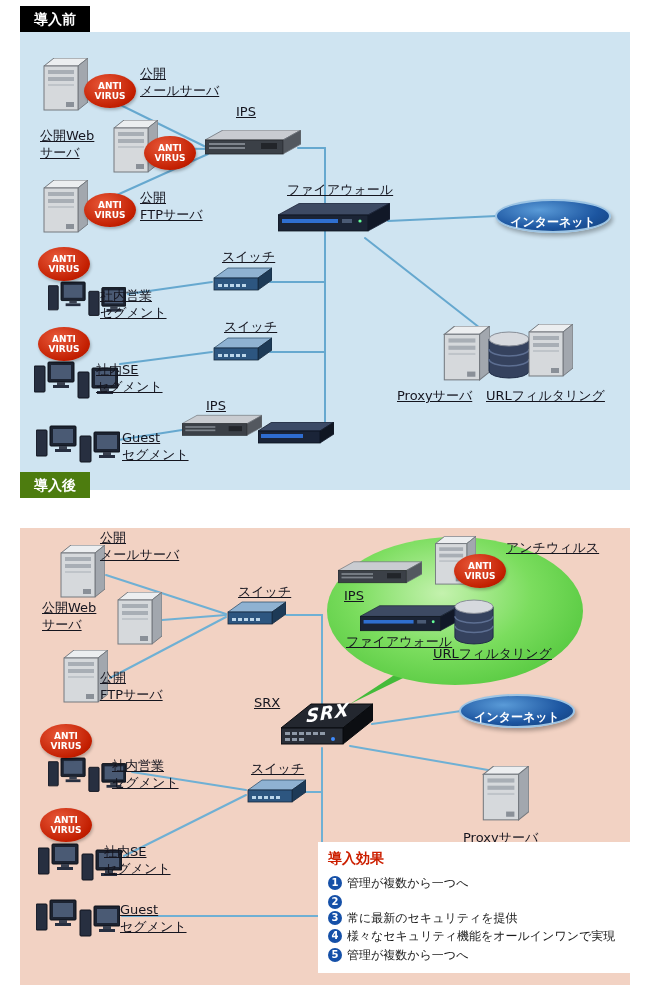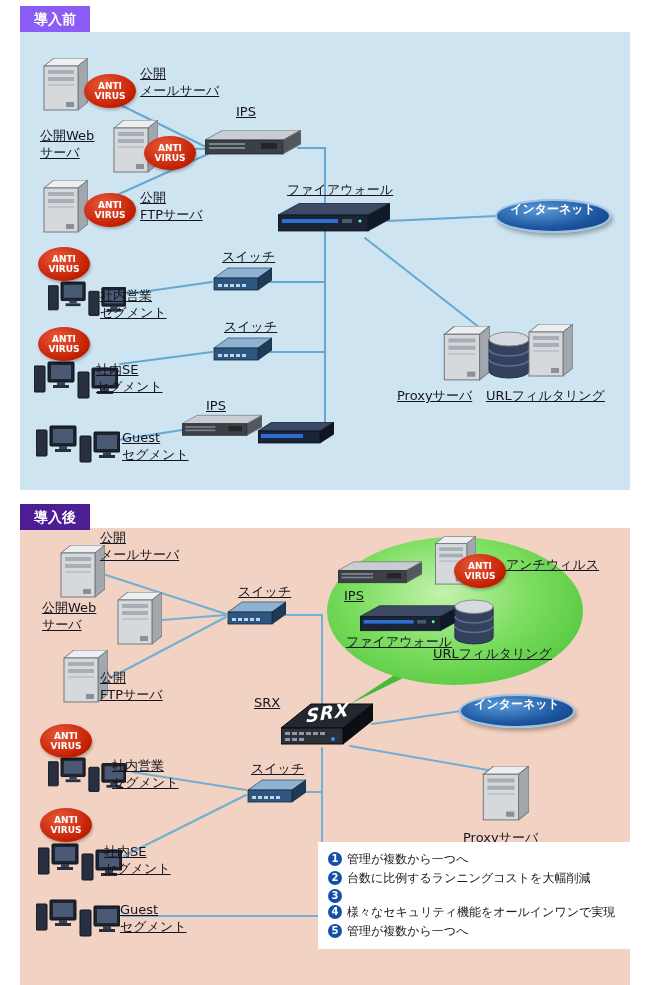--- a/index.html
+++ b/index.html
@@ -1,33 +1,33 @@
 <!DOCTYPE html>
 <html><head>
 <meta charset="utf-8">
 <style>
   html,body{margin:0;padding:0;}
   .page{position:relative;width:650px;height:985px;background:#ffffff;font-family:"DejaVu Sans","Liberation Sans",sans-serif;overflow:hidden;}
   .badge{position:absolute;color:#fff;font-weight:bold;font-size:14px;line-height:26px;height:26px;padding:0 14px;z-index:6;}
-  .badge-before{left:20px;top:6px;background:#8b5cf6;}
-  .badge-after{left:20px;top:504px;background:#4c1d95;}
+  .badge-before{left:20px;top:6px;background:#000000;}
+  .badge-after{left:20px;top:472px;background:#4d7c0f;}
   .panel{position:absolute;left:20px;width:610px;}
   .panel-before{top:32px;height:458px;background:#cfe4f1;}
   .panel-after{top:528px;height:457px;background:#f2d2c3;}
   .lines{position:absolute;left:0;top:0;z-index:1;}
   .node{position:absolute;z-index:2;overflow:visible;}
   .label{position:absolute;font-size:13px;color:#15151f;white-space:pre-line;line-height:1.3;z-index:3;text-decoration:underline;}
   .av{position:absolute;z-index:4;width:52px;height:34px;border-radius:50%;
       background:radial-gradient(ellipse at 38% 32%, #e8593a 0%, #c21e00 70%, #951400 100%);
       color:#fff;font-weight:bold;font-size:9px;line-height:1.15;display:flex;align-items:center;justify-content:center;
       text-align:center;white-space:pre-line;box-shadow:1px 2px 3px rgba(0,0,0,0.25);}
   .internet{position:absolute;z-index:3;width:116px;height:34px;border-radius:50%;box-sizing:border-box;
       background:radial-gradient(ellipse at 38% 30%, #5a9bd8 0%, #1c55a0 60%, #123c74 100%);
       border:2px solid #9cc4e4;color:#fff;font-size:12px;font-weight:bold;
-      display:flex;align-items:flex-start;justify-content:center;box-shadow:2px 3px 4px rgba(0,0,0,0.3);}
+      display:flex;align-items:flex-end;justify-content:center;box-shadow:2px 3px 4px rgba(0,0,0,0.3);}
   .bubble{position:absolute;z-index:1;width:256px;height:148px;border-radius:50%;
       background:radial-gradient(ellipse at 45% 38%, #c4f2ae 0%, #7bdd5e 45%, #41bd2f 100%);}
   .srx{width:92px;height:52px;}
   .srx-big{position:absolute;left:8px;top:4px;width:78px;text-align:center;font-style:italic;font-weight:bold;
       font-size:18px;color:#ffffff;transform:rotate(-9deg) skewX(-10deg);letter-spacing:1px;}
   .effects{position:absolute;z-index:5;background:#ffffff;width:312px;box-sizing:border-box;padding:8px 10px 9px 10px;}
   .effects-title{color:#cc1f00;font-weight:bold;font-size:14px;margin-bottom:6px;}
   .effect-item{display:flex;align-items:flex-start;gap:5px;font-size:12px;color:#1a1a1a;line-height:1.55;}
   .num{flex:0 0 auto;width:14px;height:14px;border-radius:50%;background:#1550a8;color:#fff;font-size:10px;
       font-weight:bold;display:flex;align-items:center;justify-content:center;margin-top:2px;}
@@ -278,21 +278,21 @@
     <svg class="node" style="left:318px;top:33px" width="84" height="26">
         <use href="#sym-ips"></use>
       </svg>
     <div class="label" style="left:324px;top:60px">IPS</div>
 
     <svg class="node" style="left:410px;top:8px" width="46" height="52">
         <use href="#sym-server"></use>
       </svg>
     <div class="av" style="left:434px;top:26px"><span>ANTI
 VIRUS</span></div>
-    <div class="label" style="left:486px;top:29px">アンチウィルス</div>
+    <div class="label" style="left:486px;top:12px">アンチウィルス</div>
 
     <svg class="node" style="left:340px;top:77px" width="100" height="30">
         <use href="#sym-firewall"></use>
       </svg>
     <div class="label" style="left:326px;top:106px">ファイアウォール</div>
 
     <svg class="node" style="left:433px;top:70px" width="42" height="48">
         <use href="#sym-db"></use>
       </svg>
     <div class="label" style="left:413px;top:118px">URLフィルタリング</div>
@@ -335,30 +335,31 @@
       </svg>
     <div class="label" style="left:100px;top:374px">Guest
 セグメント</div>
 
     <svg class="node" style="left:457px;top:238px" width="52" height="58">
         <use href="#sym-server"></use>
       </svg>
     <div class="label" style="left:443px;top:302px">Proxyサーバ</div>
 
     <div class="effects" style="left:298px;top:314px">
+      <div class="effects-title">導入効果</div>
       <div class="effect-item">
         <span class="num">1</span>
         <span>管理が複数から一つへ</span>
       </div>
       <div class="effect-item">
         <span class="num">2</span>
-        <span>台数に比例するランニングコストを大幅削減</span>
       </div>
       <div class="effect-item">
         <span class="num">3</span>
+        <span>常に最新のセキュリティを提供</span>
       </div>
       <div class="effect-item">
         <span class="num">4</span>
         <span>様々なセキュリティ機能をオールインワンで実現</span>
       </div>
       <div class="effect-item">
         <span class="num">5</span>
         <span>管理が複数から一つへ</span>
       </div>
     </div>

